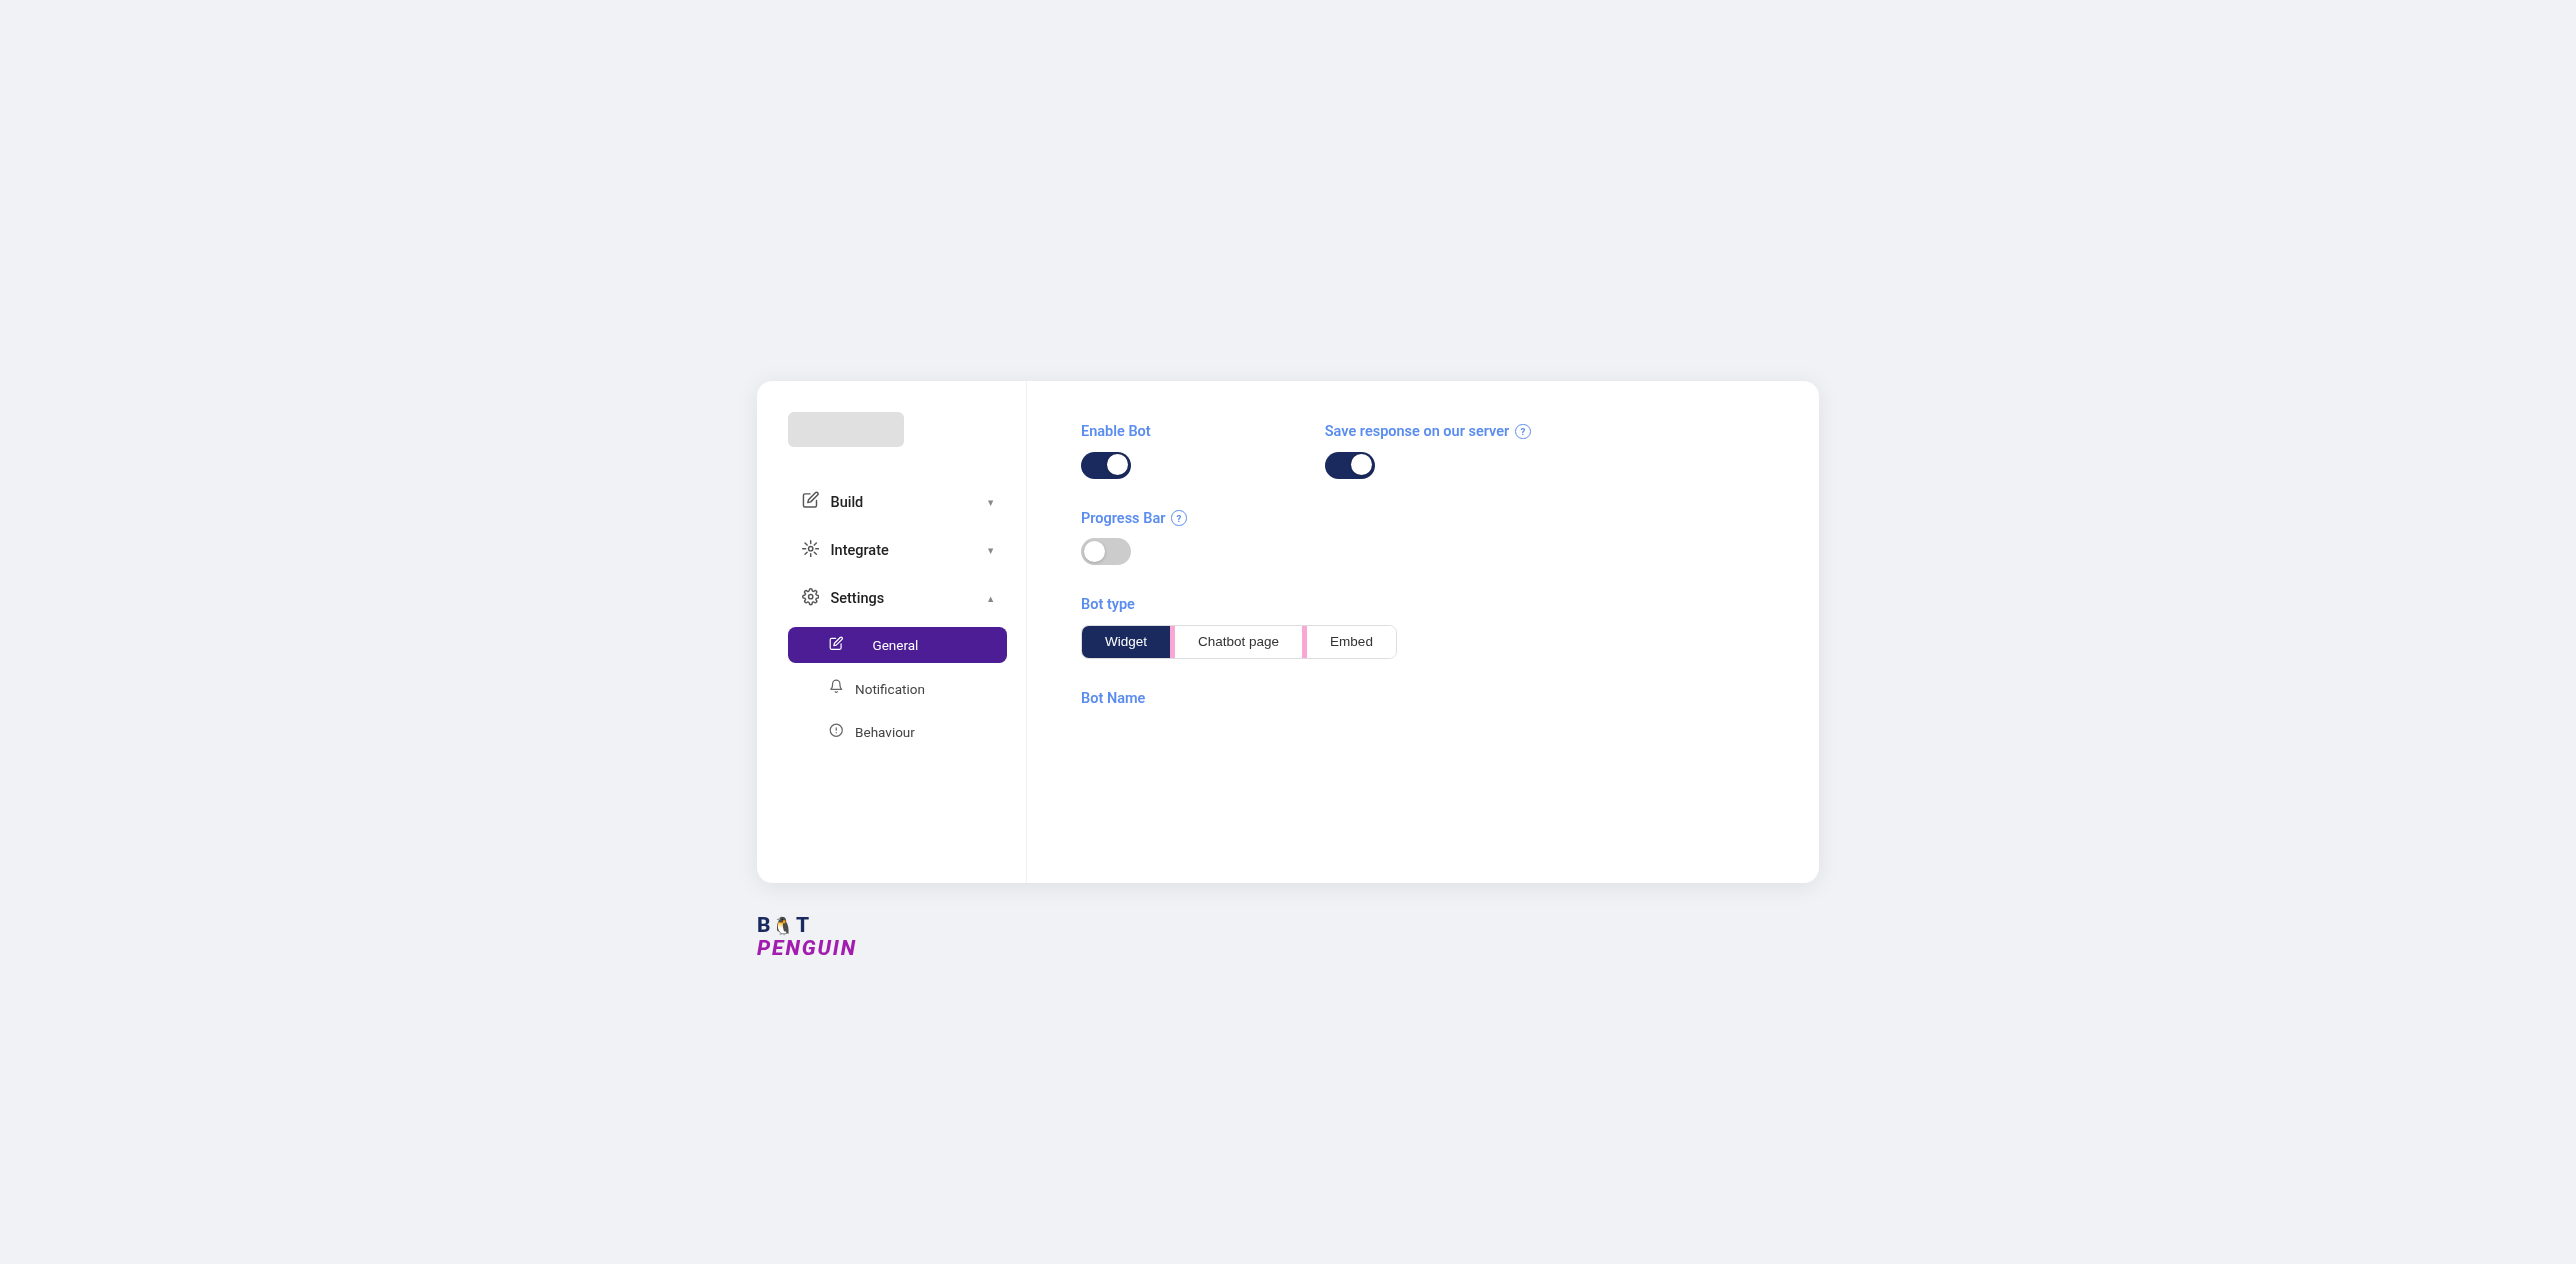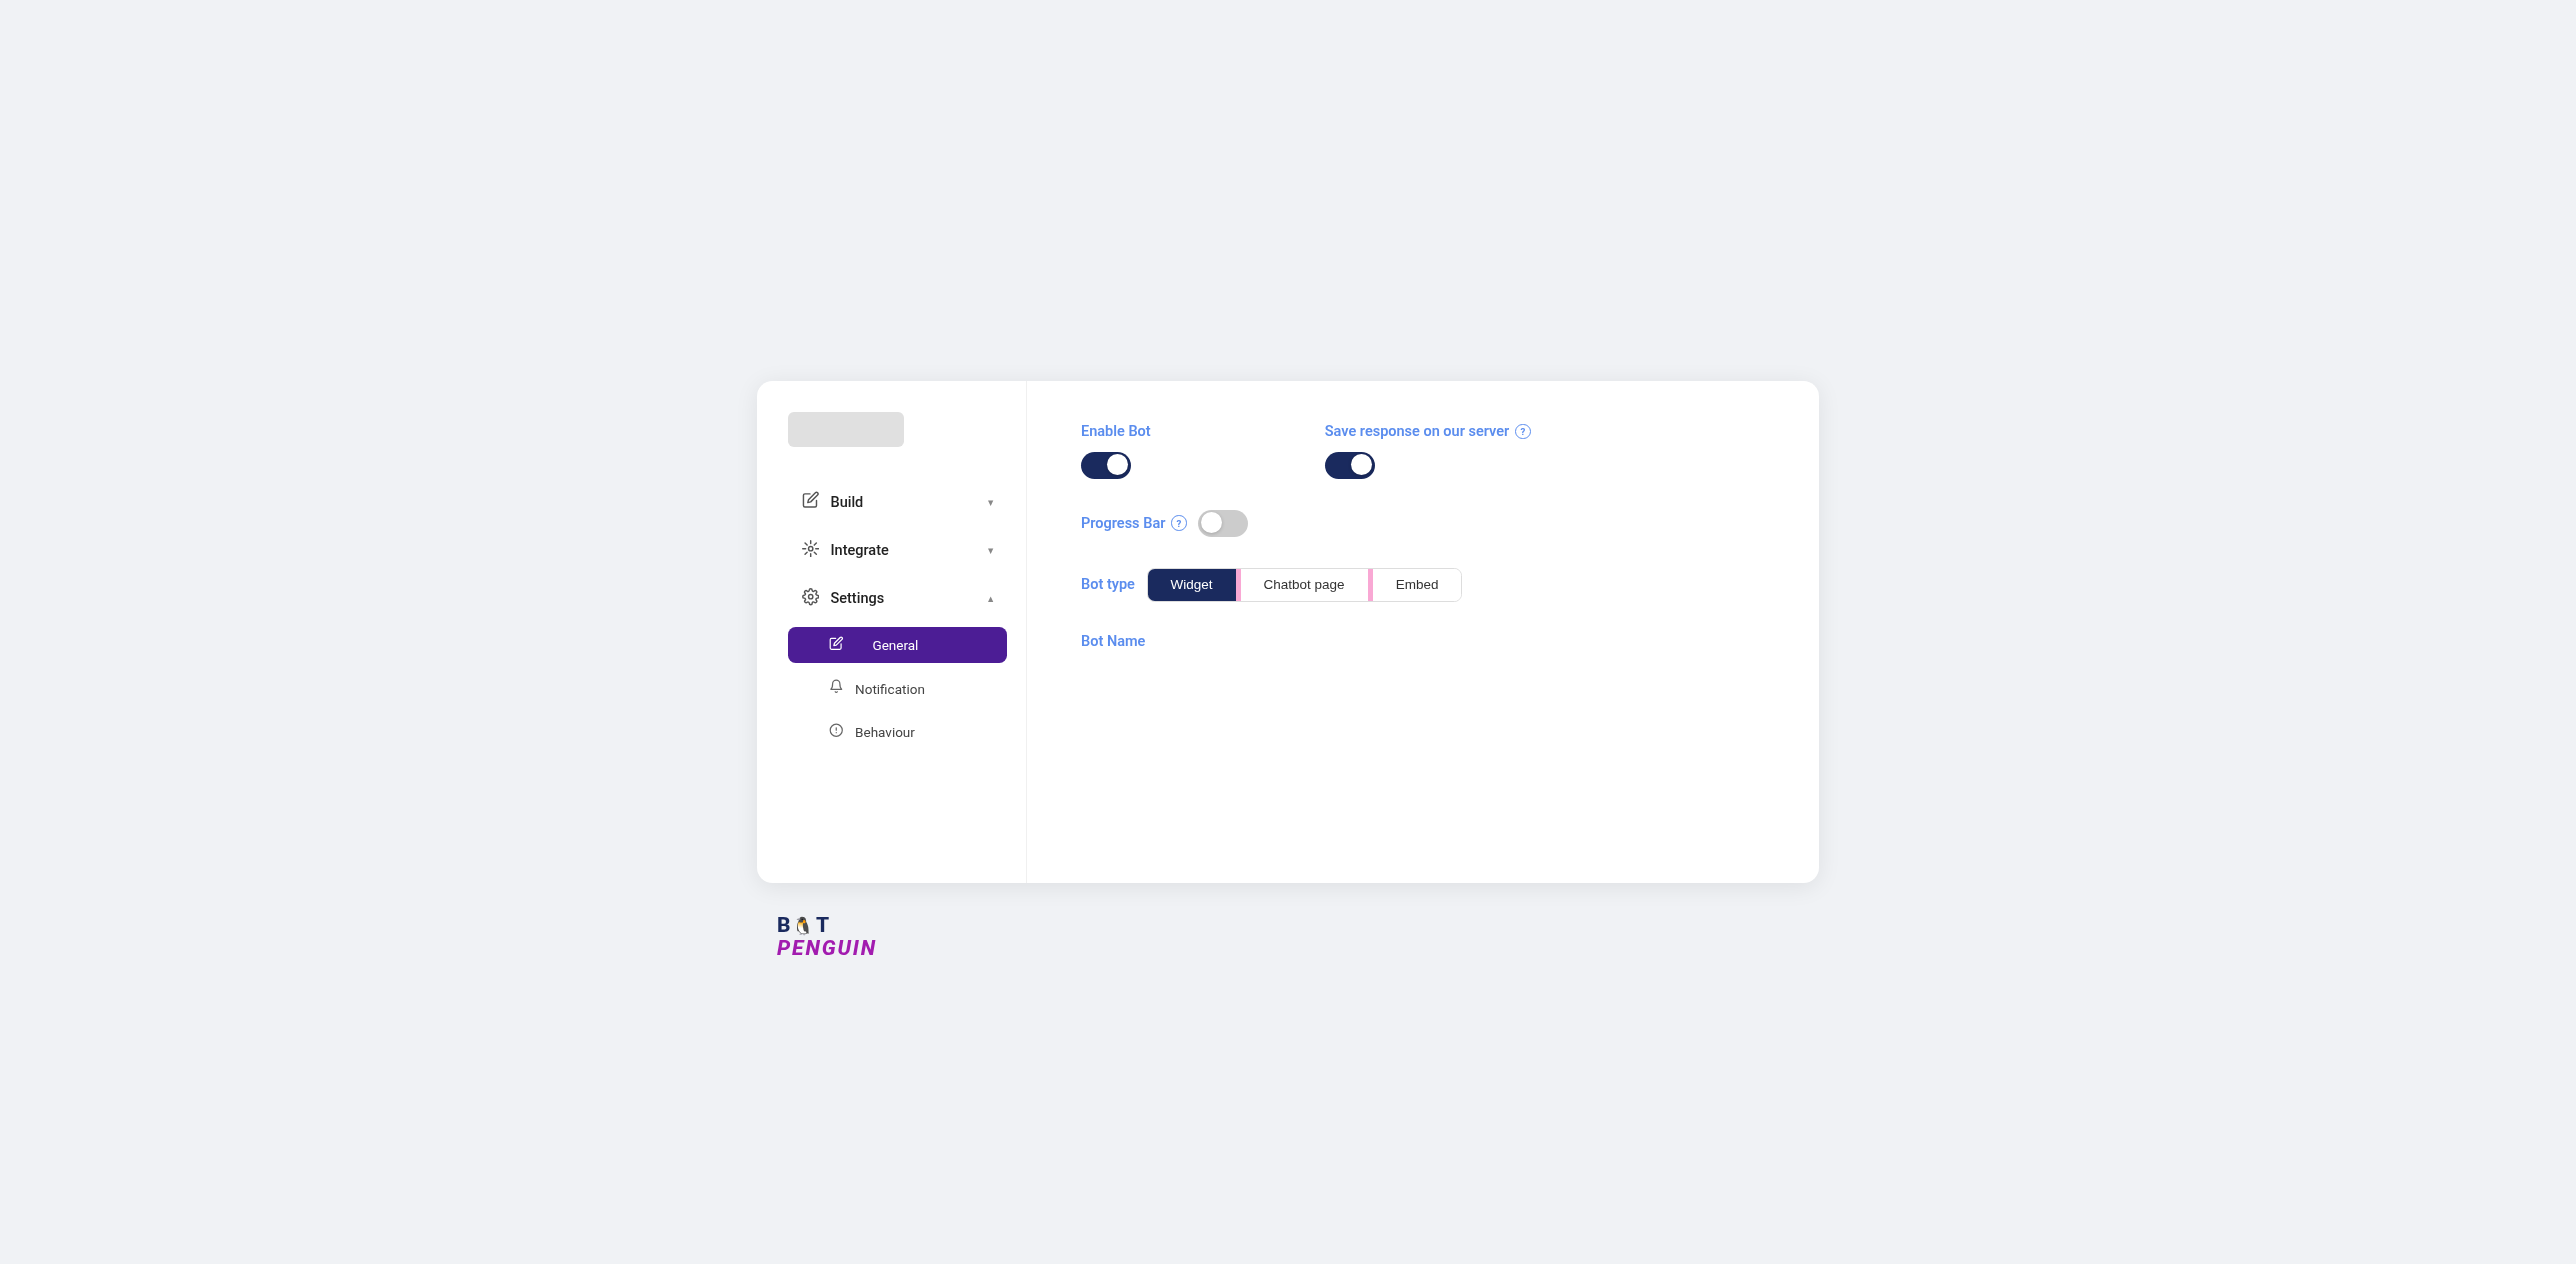--- a/index.html
+++ b/index.html
@@ -193,21 +193,21 @@
       left: 26px;
     }
 
     .toggle-thumb.off {
       left: 2.9px;
     }
 
     
     .section {
       display: flex;
-      flex-direction: row;
+      flex-direction: column;
       gap: 11.6px;
     }
 
     
     .bot-type-row {
       display: flex;
       gap: 0;
       border: 1px solid #ddd;
       border-radius: 7.7px;
       overflow: hidden;
@@ -258,21 +258,20 @@
       display: flex;
       flex-direction: column;
       gap: 0;
     }
 
     .branding-text {
       font-size: 21px;
       font-weight: 800;
       letter-spacing: 1.9px;
       line-height: 1.1;
-      margin-left: 20px;
     }
 
     .branding-bot {
       color: #1a2a5e;
     }
 
     .branding-penguin {
       color: #a21caf;
       font-style: italic;
     }

